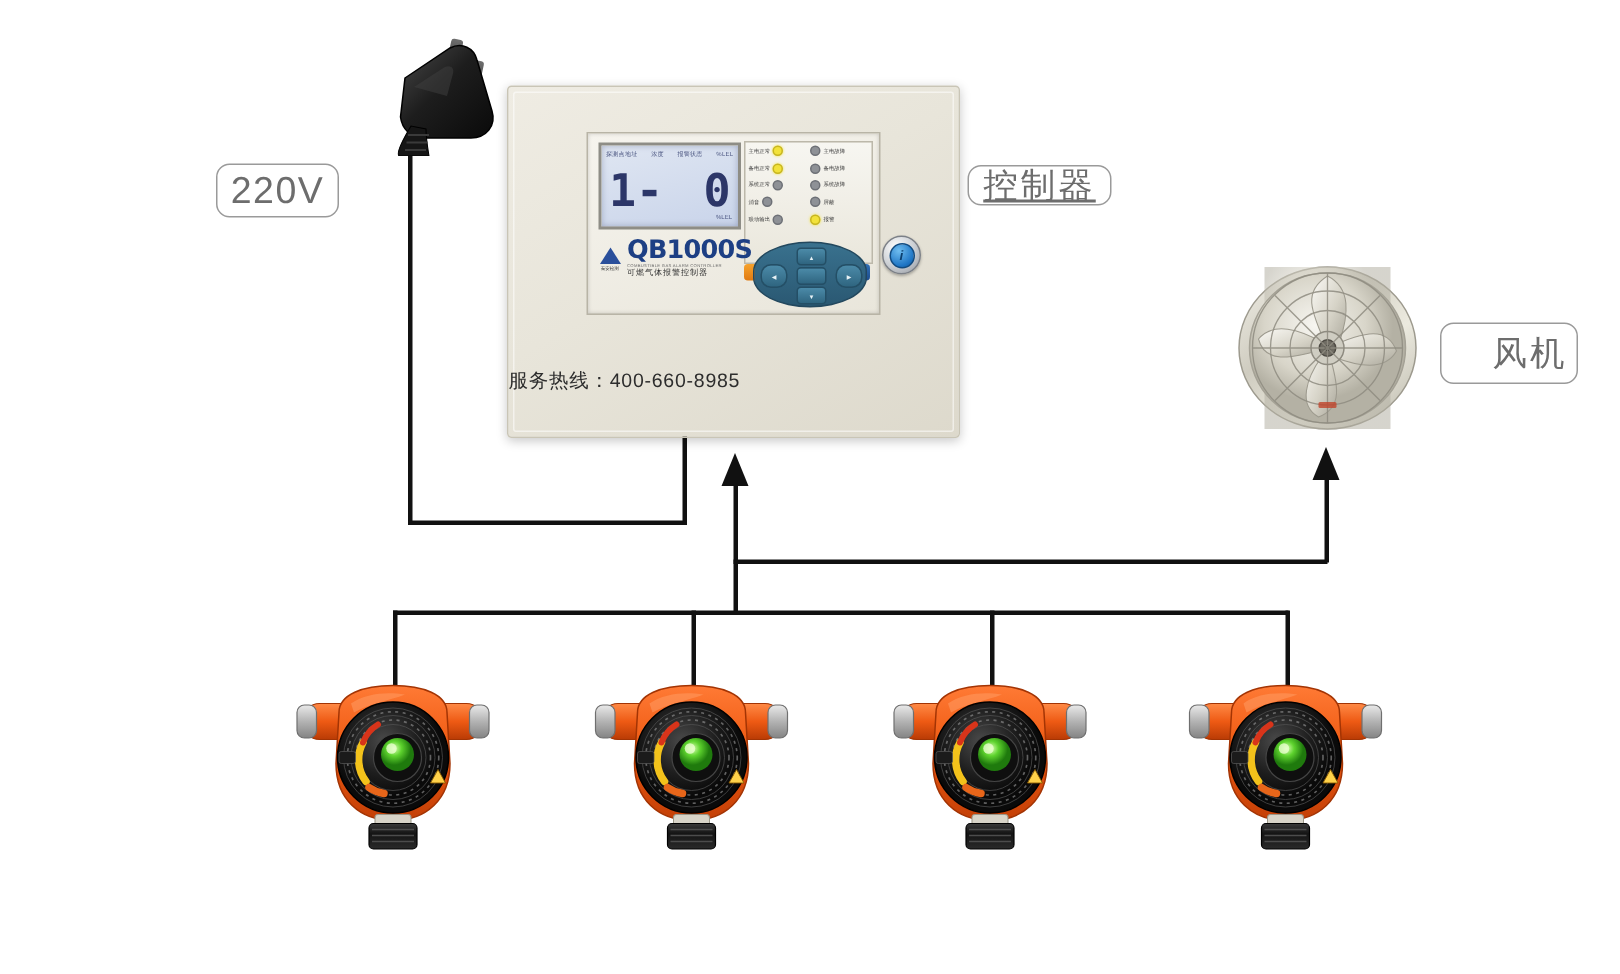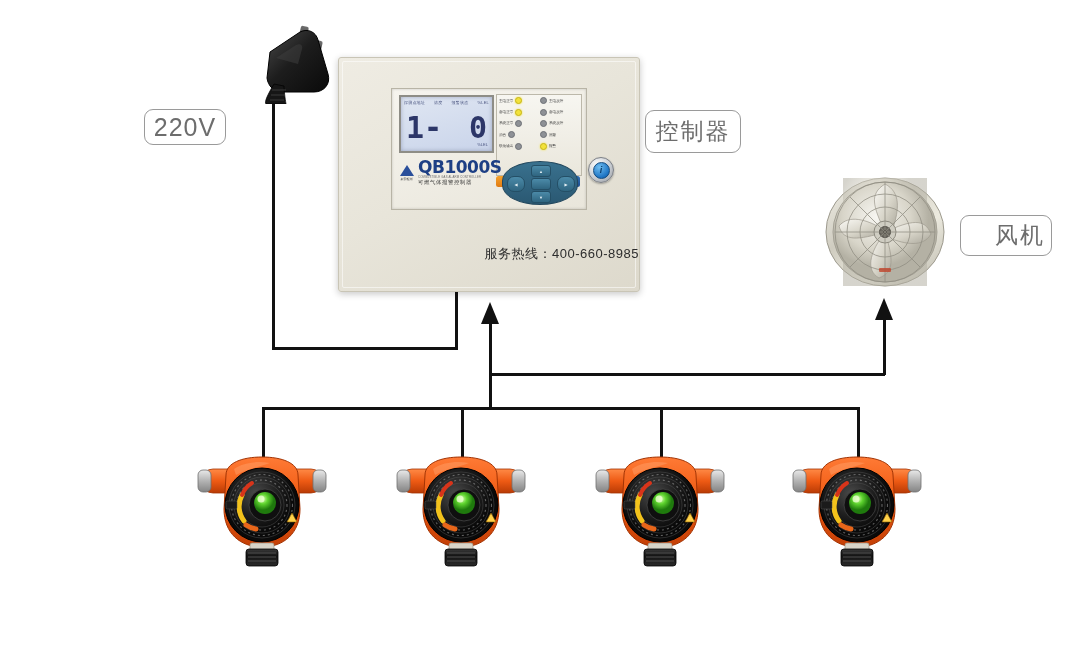--- a/index.html
+++ b/index.html
@@ -28,21 +28,21 @@
     display: flex;
     align-items: center;
     justify-content: center;
     letter-spacing: 1px;
     box-sizing: border-box;
   }
   .callout-cn { font-size: 23px; letter-spacing: 2px; }
   .callout-num { font-size: 25px; letter-spacing: 1px; margin-top: 39px; }
 
   #label-220v      { left: 144px; top: 70px;  width: 82px;  height: 36px; }
-  #label-controller{ left: 645px; top: 110px; width: 96px;  height: 43px; }
+  #label-controller{ left: 645px; top: 110px; width: 96px;  height: 27px; text-decoration: underline; }
   #label-fan       { left: 960px; top: 215px; width: 92px;  height: 41px; padding-left: 28px; }
   #label-detector  { left: 90px;  top: 504px; width: 96px;  height: 41px; }
 
   
   .wire {
     position: absolute;
     background: #111111;
   }
   .wire-h { height: 2.6px; }
   .wire-v { width: 2.6px; }
@@ -214,21 +214,21 @@
     background: radial-gradient(circle at 35% 28%, #6fbdf0, #1d74c4 60%, #145architecture 100%);
     background: radial-gradient(circle at 35% 28%, #6fbdf0, #1d74c4 70%, #15558f 100%);
     border: .5px solid #124b80;
     display:flex;align-items:center;justify-content:center;
     color:#0c3f6e; font-size:9px; font-style:italic; font-weight:700;
   }
 
   
   #hotline {
     position: absolute; left: 0; right: 0; top: 187px;
-    text-align: right;
+    text-align: left;
     font-size: 13px; color: #2d2d2d; letter-spacing: .5px;
   }
 
   
   #plug { position: absolute; left: 252px; top: 18px; width: 88px; height: 86px; }
 
   
   #fan {
     position: absolute; left: 823px; top: 176px;
     width: 124px; height: 112px;

